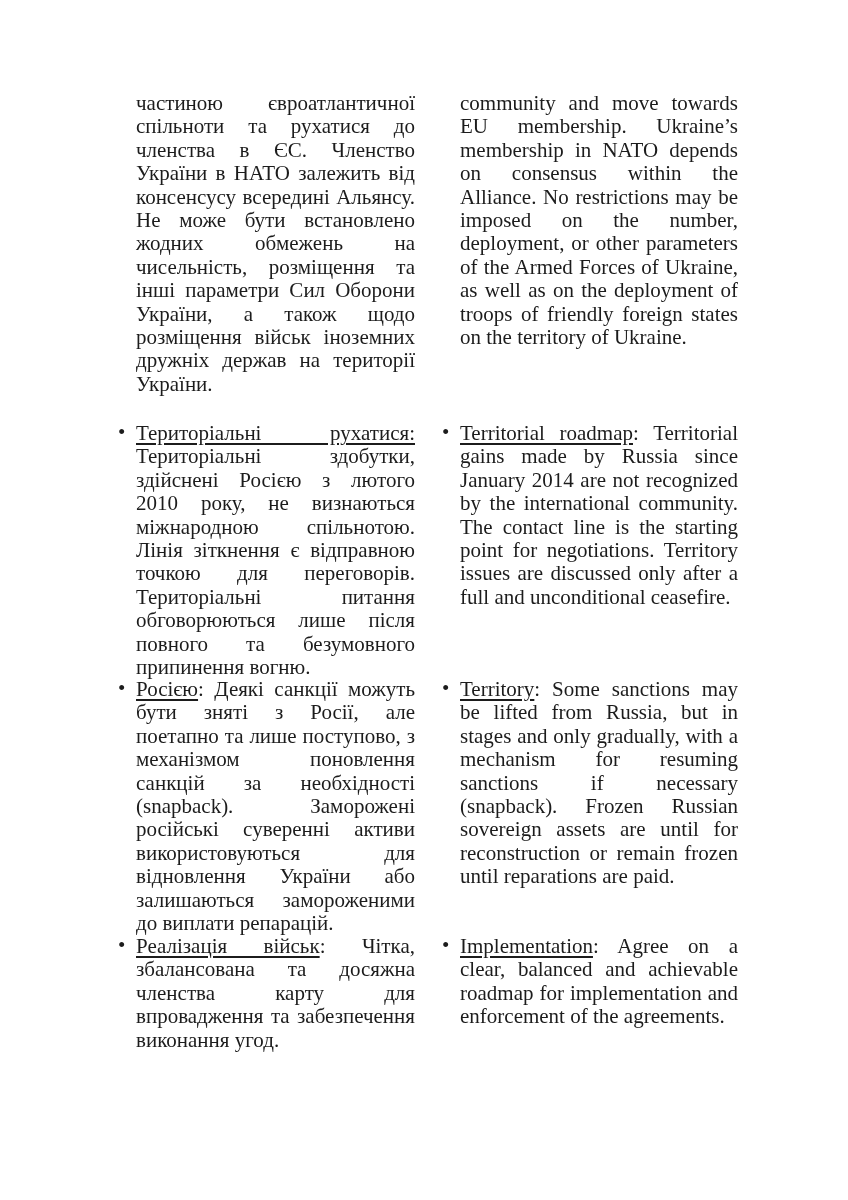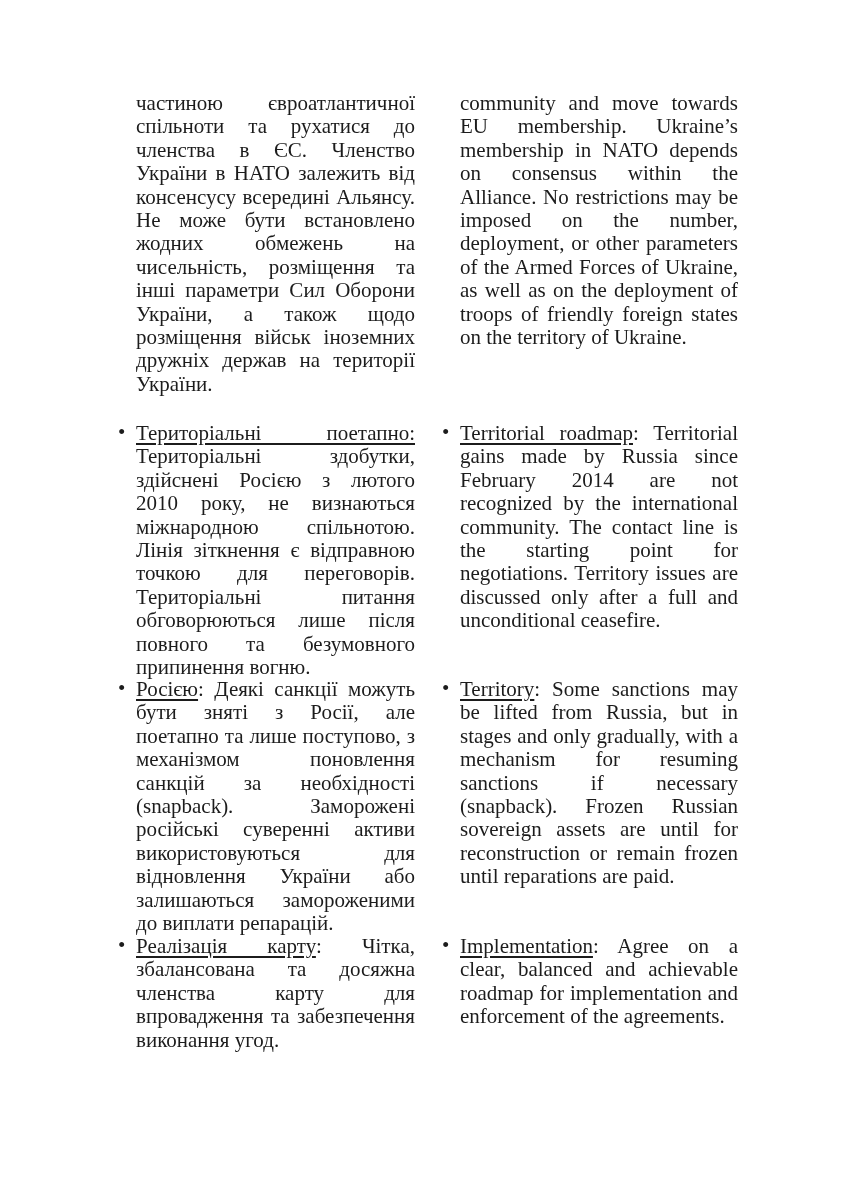--- a/index.html
+++ b/index.html
@@ -56,27 +56,27 @@
       <div class="item">
         <p class="para"><span>community and move towards EU membership. Ukraine’s membership in NATO depends on consensus within the Alliance. No restrictions may be imposed on the number, deployment, or other parameters of the Armed Forces of Ukraine, as well as on the deployment of troops of friendly foreign states on the territory of Ukraine.</span></p>
       </div>
     </div>
   </section>
 
   <section class="row row-2">
     <div class="col-uk">
       <div class="item">
         <span class="bullet">•</span>
-        <p class="para"><span class="u">Територіальні поетапно:</span><span> </span><span>Територіальні здобутки, здійснені Росією з лютого 2010 року, не визнаються міжнародною спільнотою. Лінія зіткнення є відправною точкою для переговорів. Територіальні питання обговорюються лише після повного та безумовного припинення вогню.</span></p>
+        <p class="para"><span class="u">Територіальні рухатися:</span><span> </span><span>Територіальні здобутки, здійснені Росією з лютого 2010 року, не визнаються міжнародною спільнотою. Лінія зіткнення є відправною точкою для переговорів. Територіальні питання обговорюються лише після повного та безумовного припинення вогню.</span></p>
       </div>
     </div>
     <div class="col-en">
       <div class="item">
         <span class="bullet">•</span>
-        <p class="para"><span class="u">Territorial roadmap</span><span>: </span><span>Territorial gains made by Russia since February 2014 are not recognized by the international community. The contact line is the starting point for negotiations. Territory issues are discussed only after a full and unconditional ceasefire.</span></p>
+        <p class="para"><span class="u">Territorial roadmap</span><span>: </span><span>Territorial gains made by Russia since January 2014 are not recognized by the international community. The contact line is the starting point for negotiations. Territory issues are discussed only after a full and unconditional ceasefire.</span></p>
       </div>
     </div>
   </section>
 
   <section class="row row-3">
     <div class="col-uk">
       <div class="item">
         <span class="bullet">•</span>
         <p class="para"><span class="u">Росією</span><span>: </span><span>Деякі санкції можуть бути зняті з Росії, але поетапно та лише поступово, з механізмом поновлення санкцій за необхідності (snapback). Заморожені російські суверенні активи використовуються для відновлення України або залишаються замороженими до виплати репарацій.</span></p>
       </div>
@@ -86,21 +86,21 @@
         <span class="bullet">•</span>
         <p class="para"><span class="u">Territory</span><span>: </span><span>Some sanctions may be lifted from Russia, but in stages and only gradually, with a mechanism for resuming sanctions if necessary (snapback). Frozen Russian sovereign assets are until for reconstruction or remain frozen until reparations are paid.</span></p>
       </div>
     </div>
   </section>
 
   <section class="row row-4">
     <div class="col-uk">
       <div class="item">
         <span class="bullet">•</span>
-        <p class="para"><span class="u">Реалізація карту</span><span>: </span><span>Чітка, збалансована та досяжна членства карту для впровадження та забезпечення виконання угод.</span></p>
+        <p class="para"><span class="u">Реалізація військ</span><span>: </span><span>Чітка, збалансована та досяжна членства карту для впровадження та забезпечення виконання угод.</span></p>
       </div>
     </div>
     <div class="col-en">
       <div class="item">
         <span class="bullet">•</span>
         <p class="para"><span class="u">Implementation</span><span>: </span><span>Agree on a clear, balanced and achievable roadmap for implementation and enforcement of the agreements.</span></p>
       </div>
     </div>
   </section>
 

